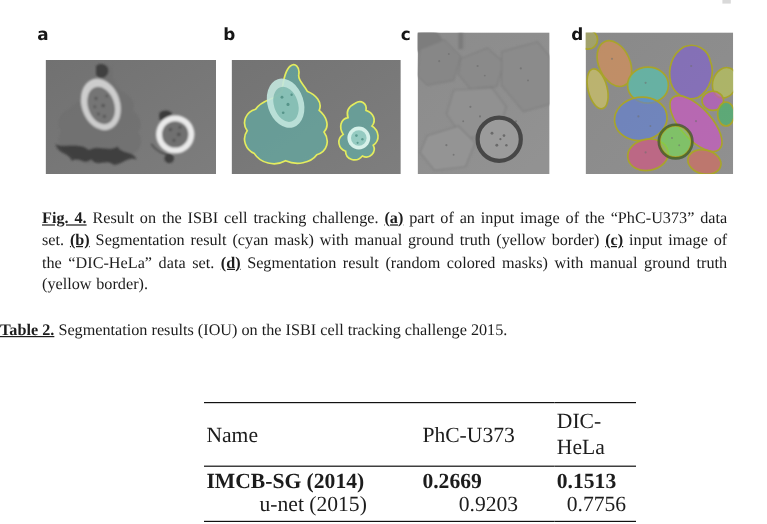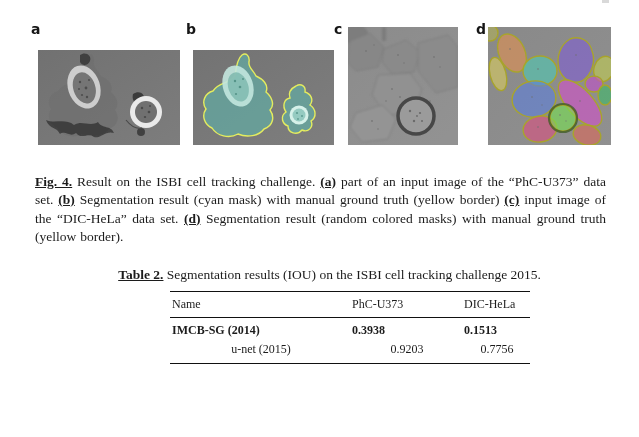--- a/index.html
+++ b/index.html
@@ -5,25 +5,25 @@
   html,body{margin:0;padding:0;background:#ffffff;}
   .page{position:relative;width:639px;height:437px;background:#ffffff;overflow:hidden;
         font-family:"Liberation Serif",serif;color:#1c1c1c;}
   .panel-label{position:absolute;top:21px;font-family:"DejaVu Sans",sans-serif;
         font-size:14px;font-weight:600;color:#161616;}
   .panel{position:absolute;}
   .panel svg{display:block;}
   .fig-caption{position:absolute;left:35px;top:159px;width:571px;
         font-size:13.5px;line-height:18.6px;text-align:justify;word-spacing:0.6px;}
   .cap-b{font-weight:bold;text-decoration:underline;}
-  .tbl-caption{position:absolute;left:0;top:253px;width:541px;text-align:right;
+  .tbl-caption{position:absolute;left:0;top:253px;width:541px;text-align:left;
         font-size:13.5px;}
   .tbl-wrap{position:absolute;left:170px;top:291px;width:360px;}
   table.results{border-collapse:collapse;table-layout:fixed;width:360px;
-        font-size:12px;border-top:1.6px solid #111;border-bottom:1.6px solid #111;}
+        font-size:18px;border-top:1.6px solid #111;border-bottom:1.6px solid #111;margin-top:44px;}
   table.results th{font-weight:normal;text-align:left;padding:5px 0 5px 2px;
         border-bottom:1.1px solid #111;}
   table.results td{text-align:left;padding:0 0 0 2px;line-height:19px;}
   table.results tbody tr:first-child td{padding-top:3px;font-weight:bold;}
   table.results tbody tr:last-child td{padding-bottom:4px;text-align:center;}
   .bold-val{font-weight:normal;}
   .edge-artifact{position:absolute;left:602px;top:0;width:7px;height:3px;
         background:#d9d9d9;}
 </style>
 </head>
@@ -223,21 +223,21 @@
       <thead>
         <tr>
           <th>Name</th>
           <th>PhC-U373</th>
           <th>DIC-HeLa</th>
         </tr>
       </thead>
       <tbody>
         <tr>
           <td>IMCB-SG (2014)</td>
-          <td>0.3938</td>
+          <td>0.2669</td>
           <td>0.1513</td>
         </tr>
         <tr>
           <td>u-net (2015)</td>
           <td class="bold-val">0.9203</td>
           <td class="bold-val">0.7756</td>
         </tr>
       </tbody>
     </table>
   </div>

